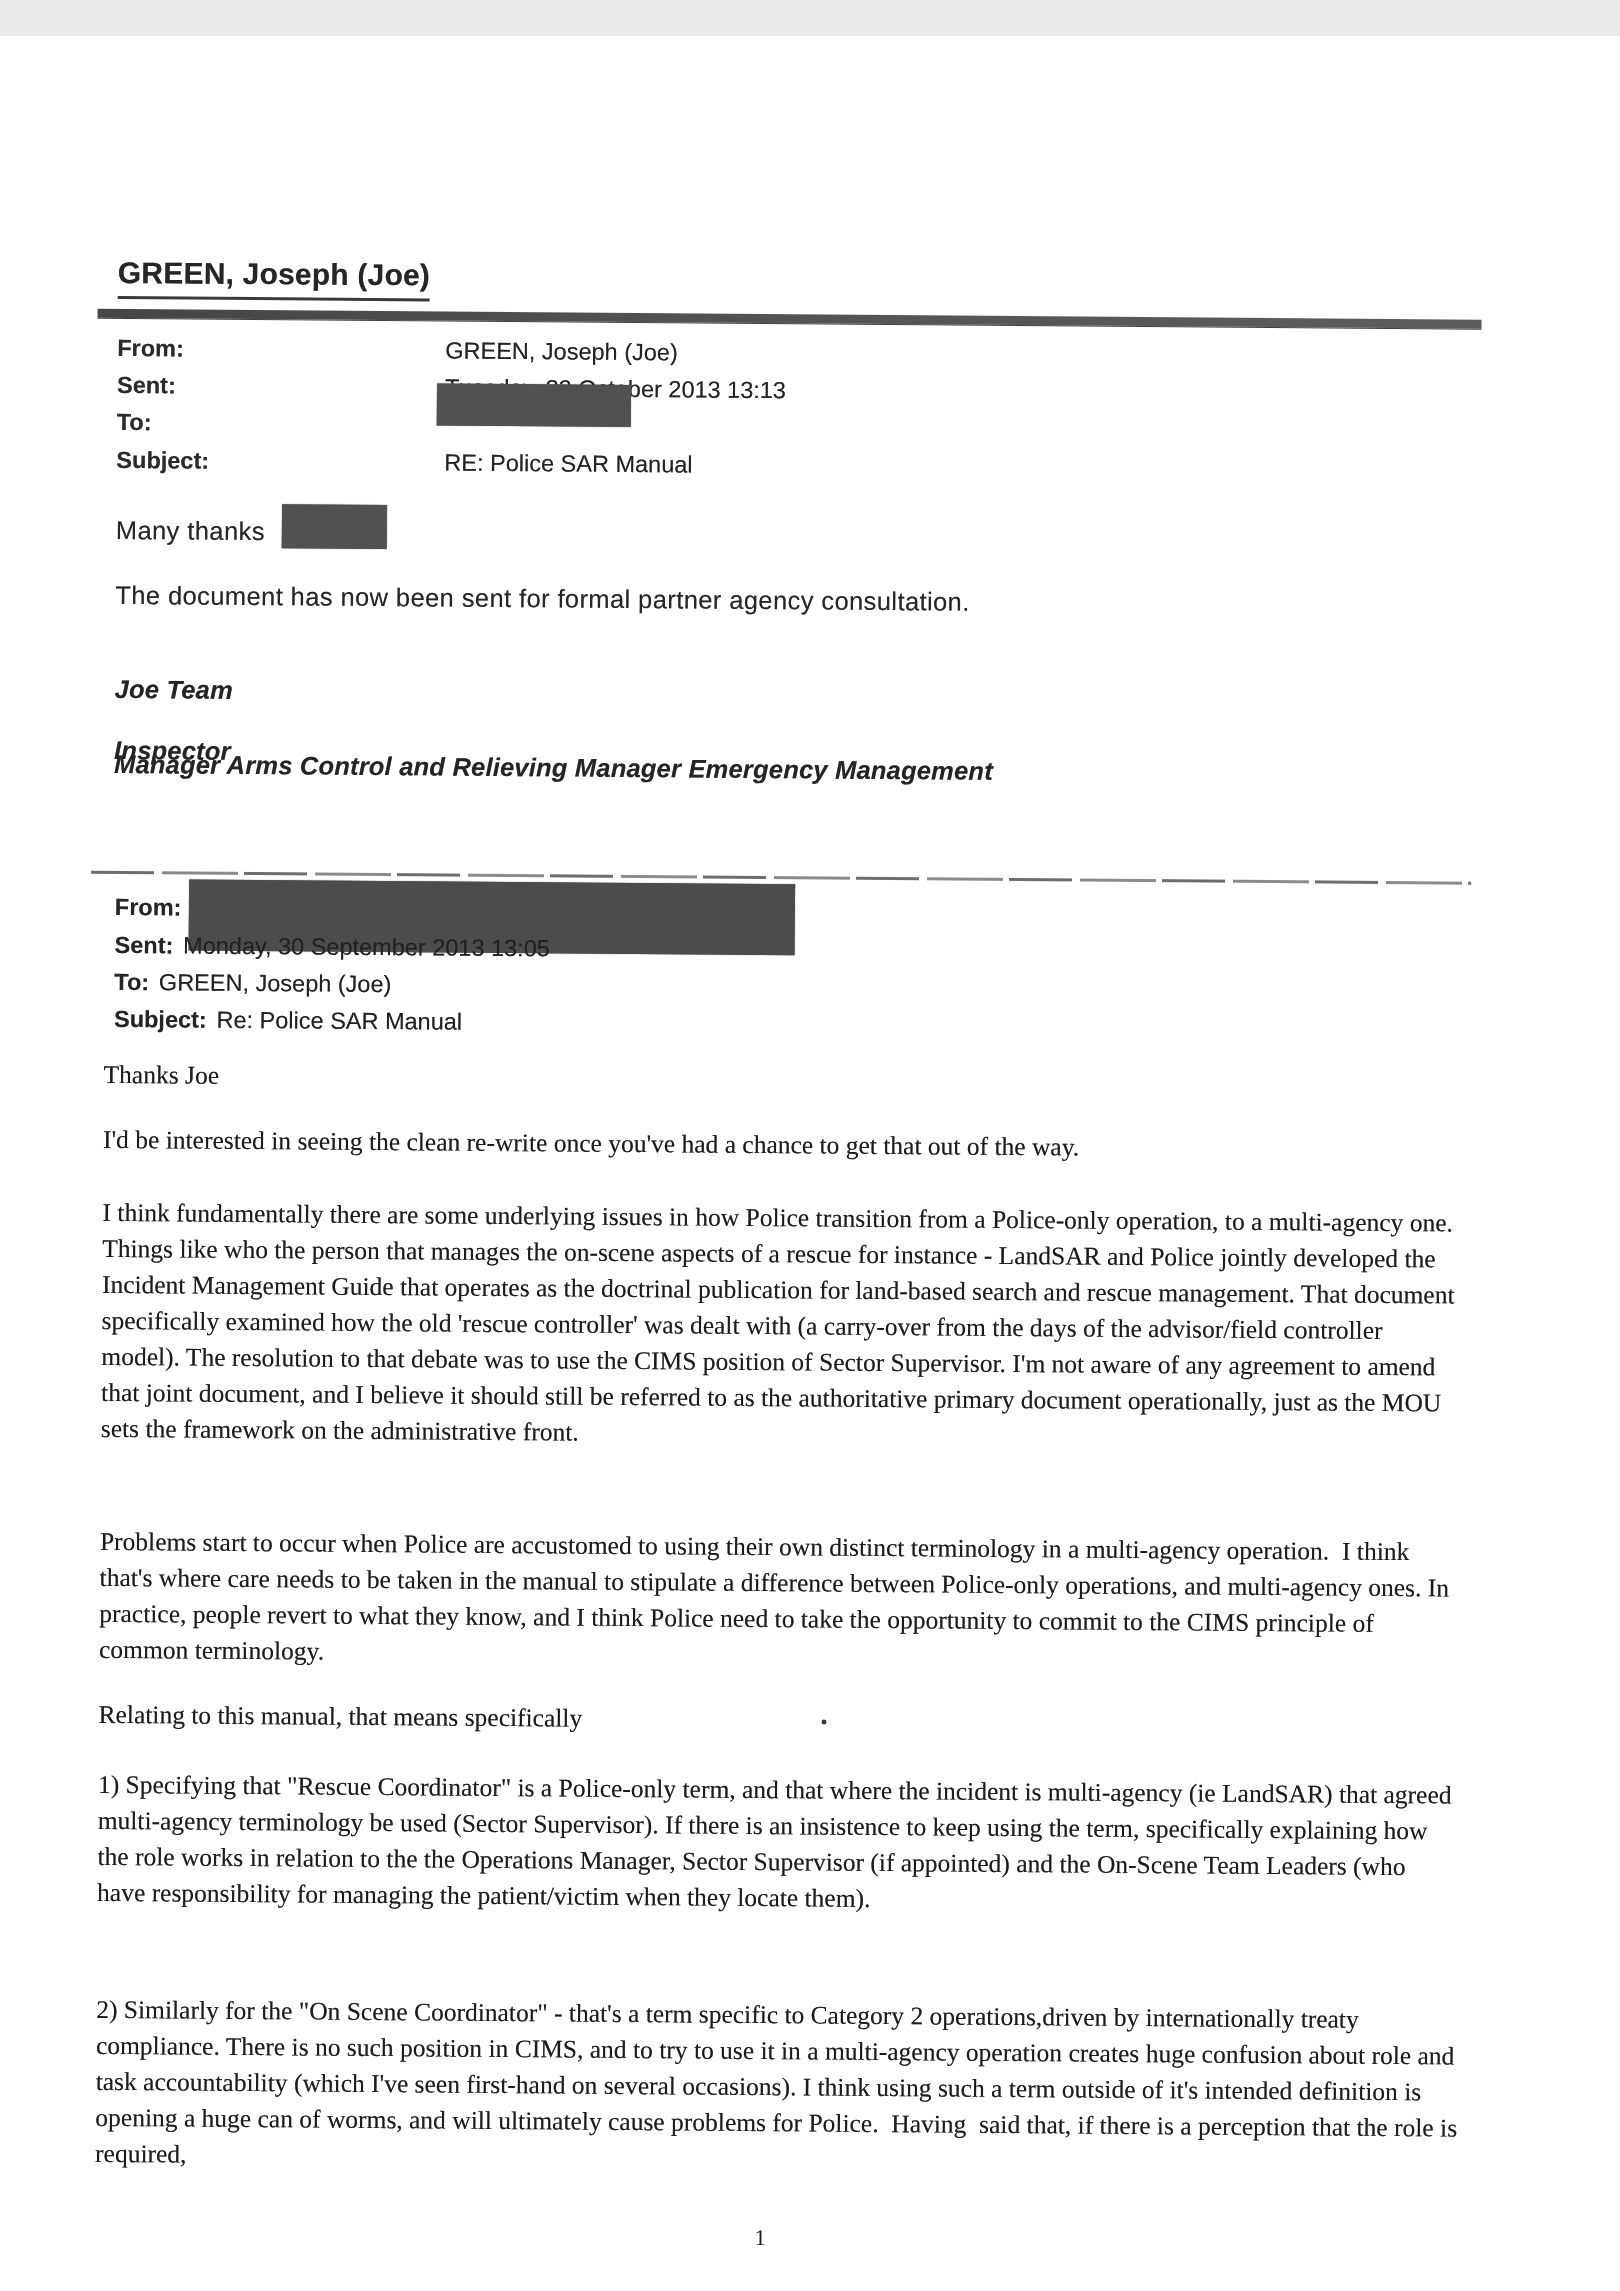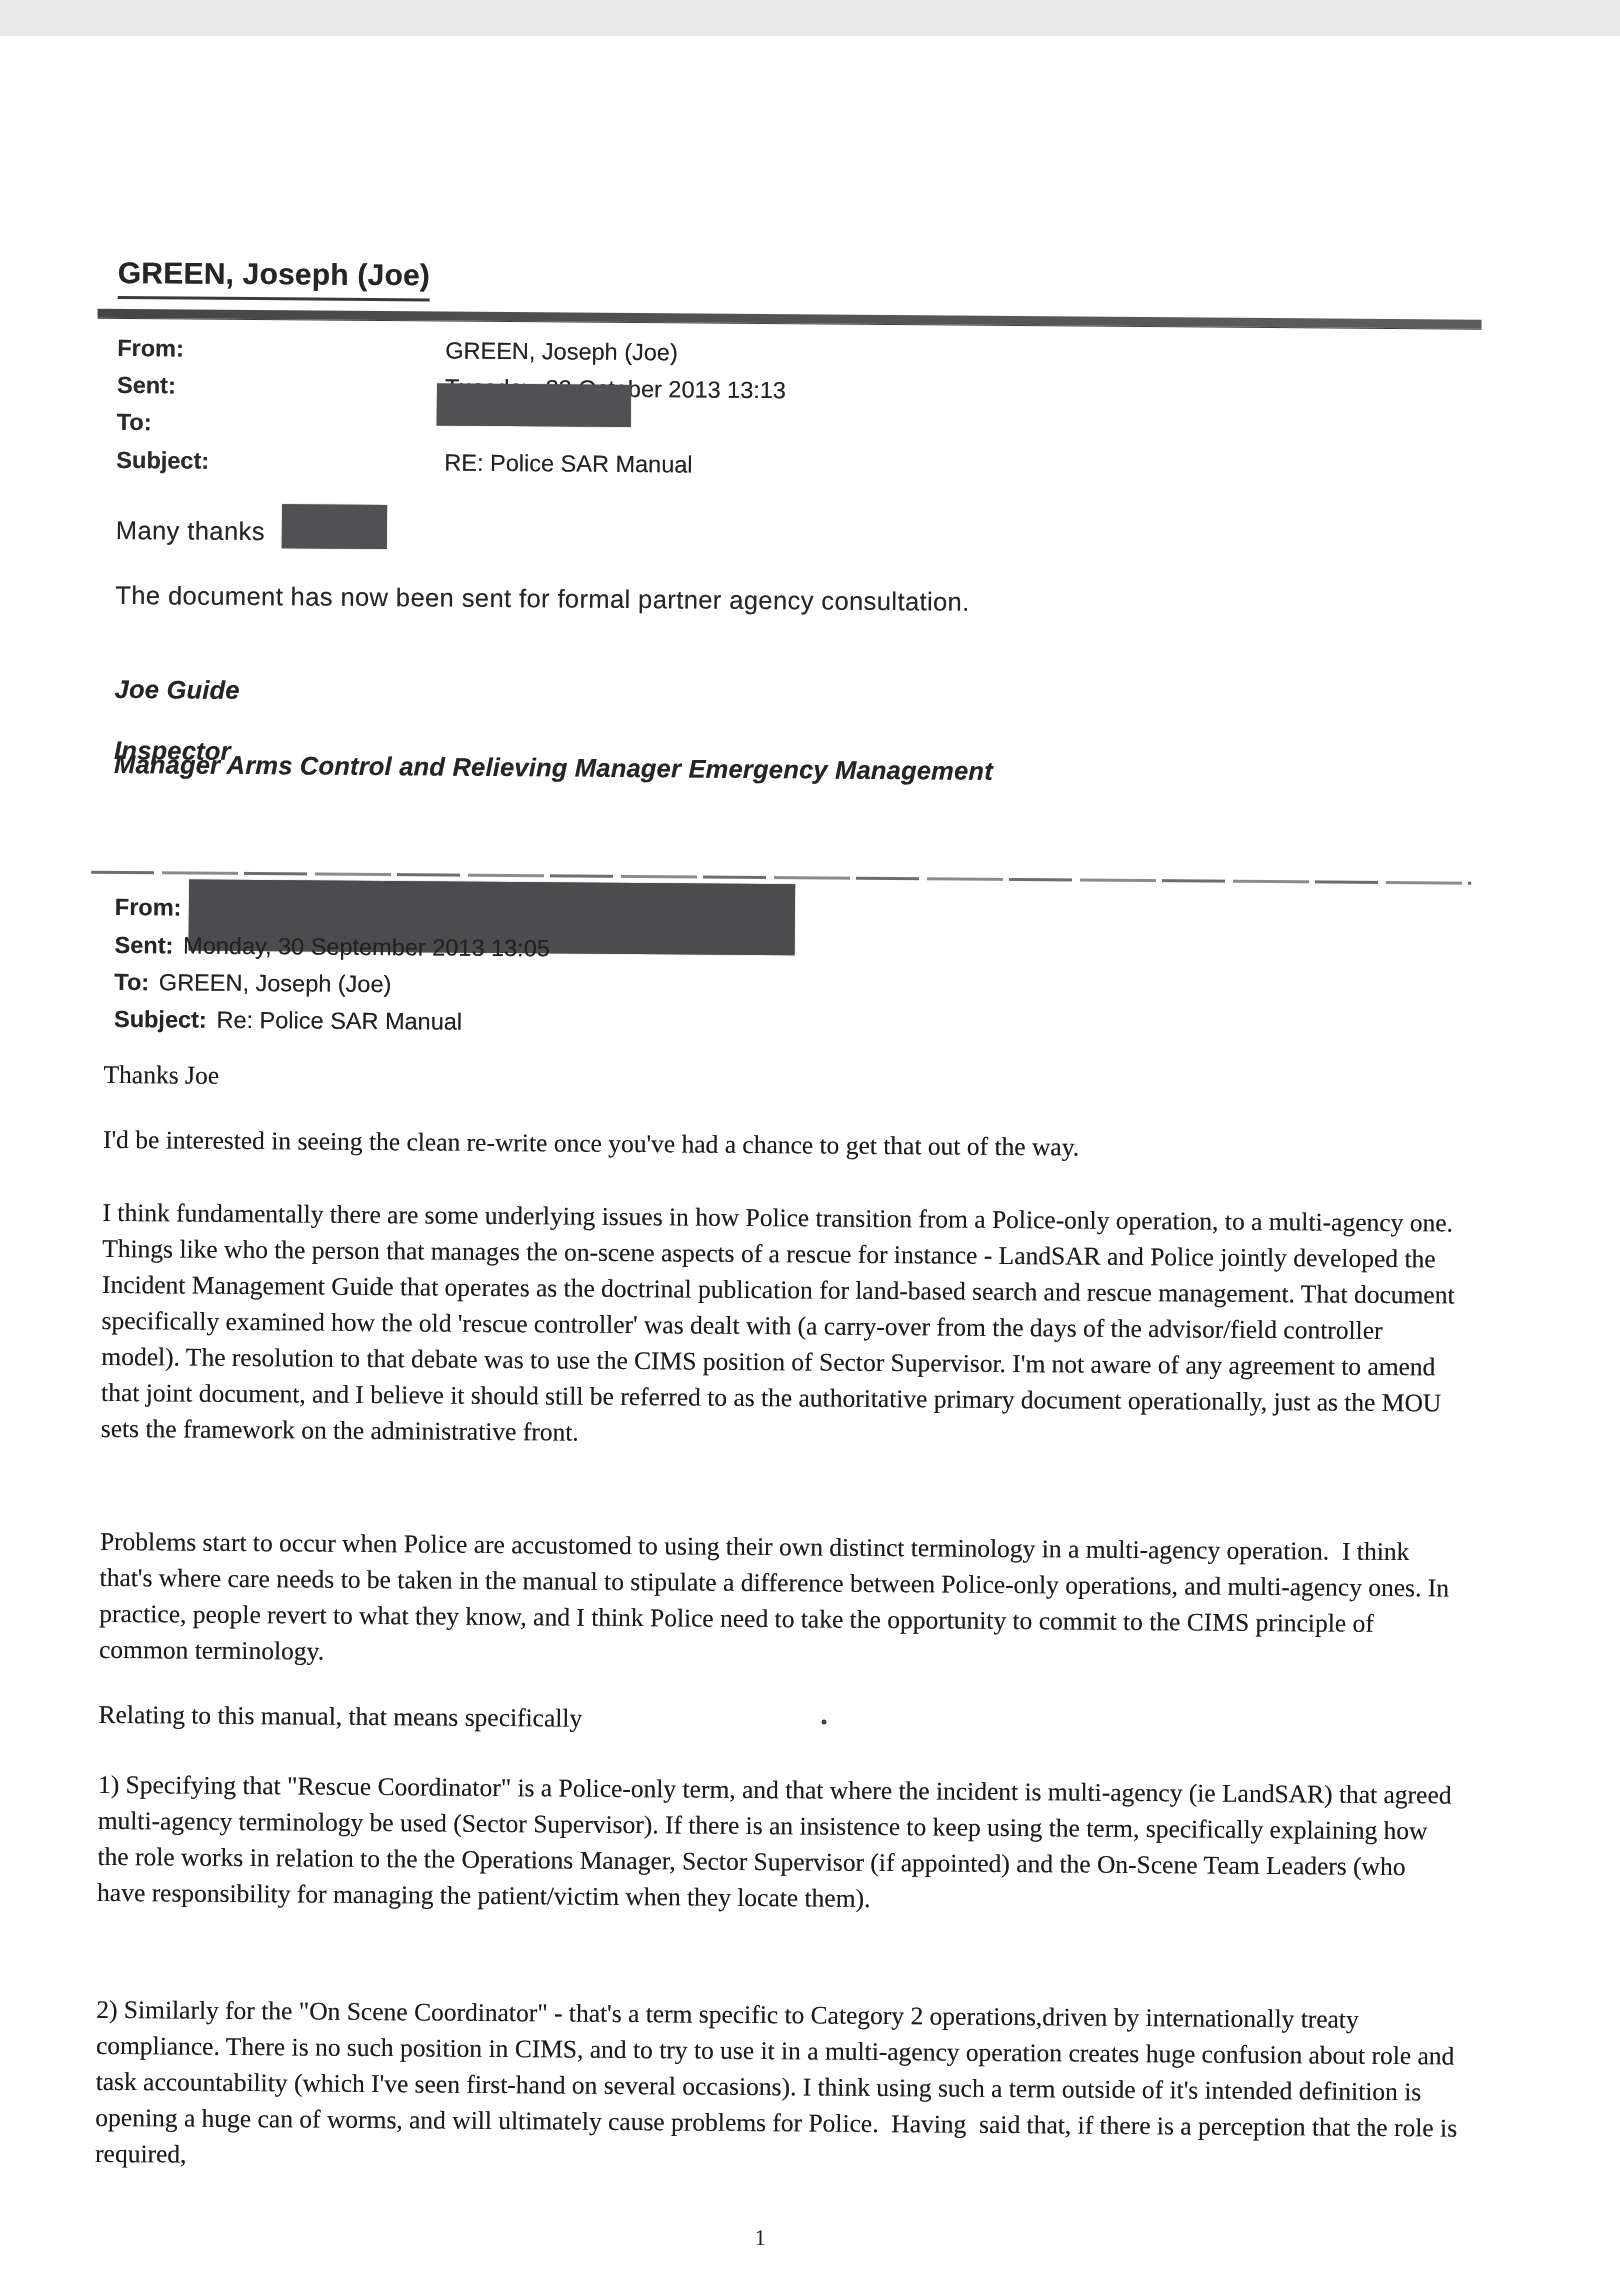--- a/index.html
+++ b/index.html
@@ -93,21 +93,21 @@
     </div>
     <div class="abs redact" style="left:438px;top:345px;width:194px;height:42px;"></div>
     <div class="abs frow" style="top:410px;">
       <span class="lab">Subject:</span><span class="val">RE: Police SAR Manual</span>
     </div>
 
     <div class="abs sans-body" style="top:480px;">Many thanks</div>
     <div class="abs redact" style="left:284px;top:467px;width:105px;height:44px;"></div>
     <div class="abs sans-body" style="top:545px;">The document has now been sent for formal partner agency consultation.</div>
 
-    <div class="abs sig" style="top:639px;">Joe Guide</div>
+    <div class="abs sig" style="top:639px;">Joe Team</div>
     <div class="abs sig" style="top:700px;">Inspector</div>
     <div class="abs sig" style="top:714px;">Manager Arms Control and Relieving Manager Emergency Management</div>
 
     <div class="abs dashrule"></div>
 
     <div class="abs frow2" style="top:857px;">
       <span class="lab">From:</span>
     </div>
     <div class="abs redact" style="left:194px;top:843px;width:606px;height:71px;background:#4c4c4f;"></div>
     <div class="abs frow2" style="top:895px;">

